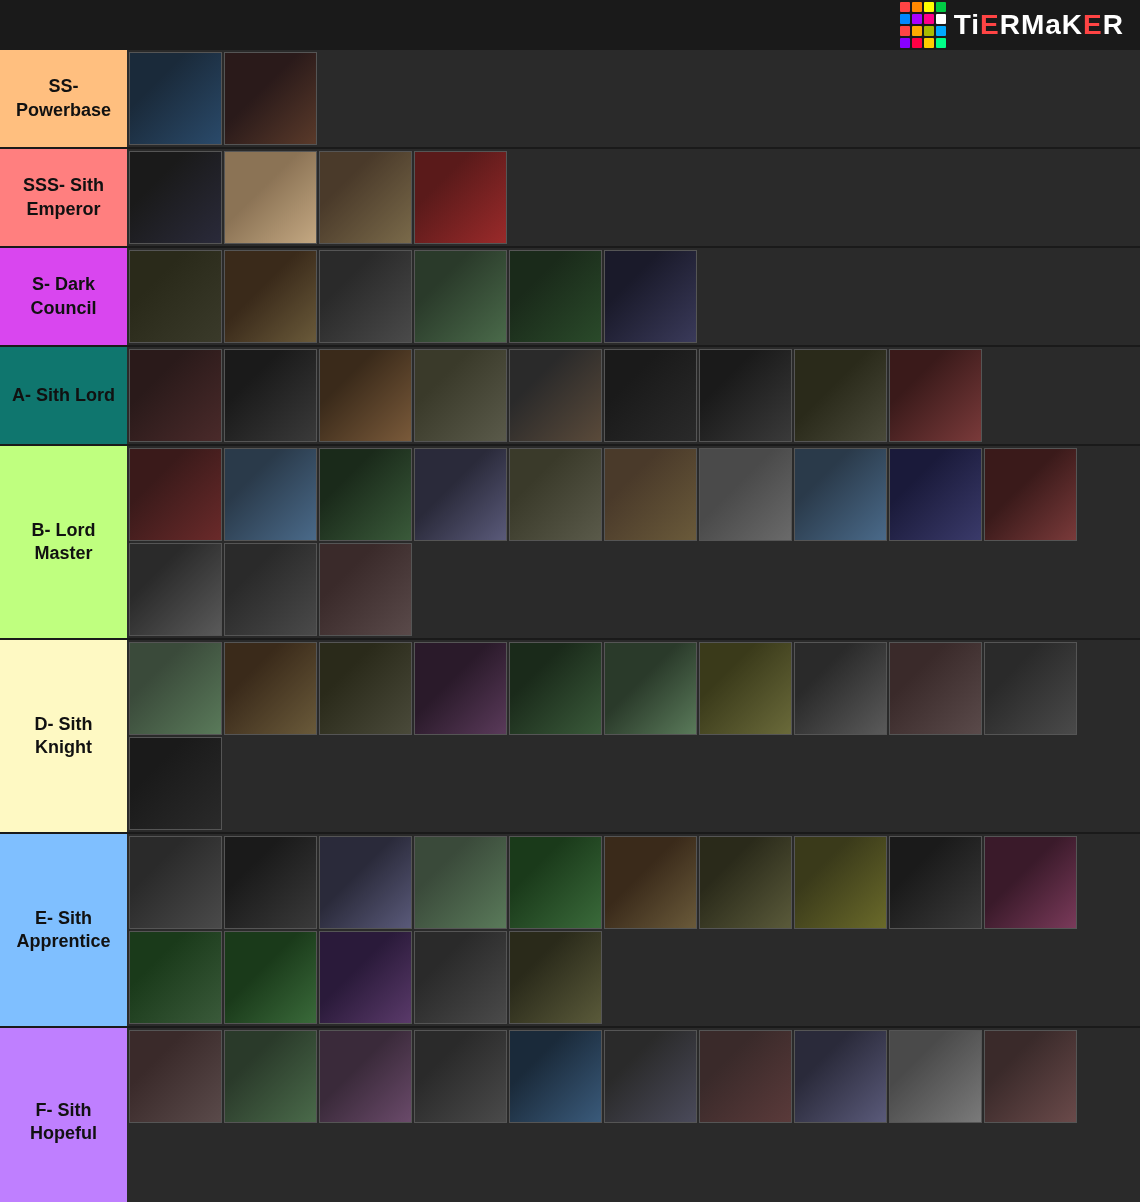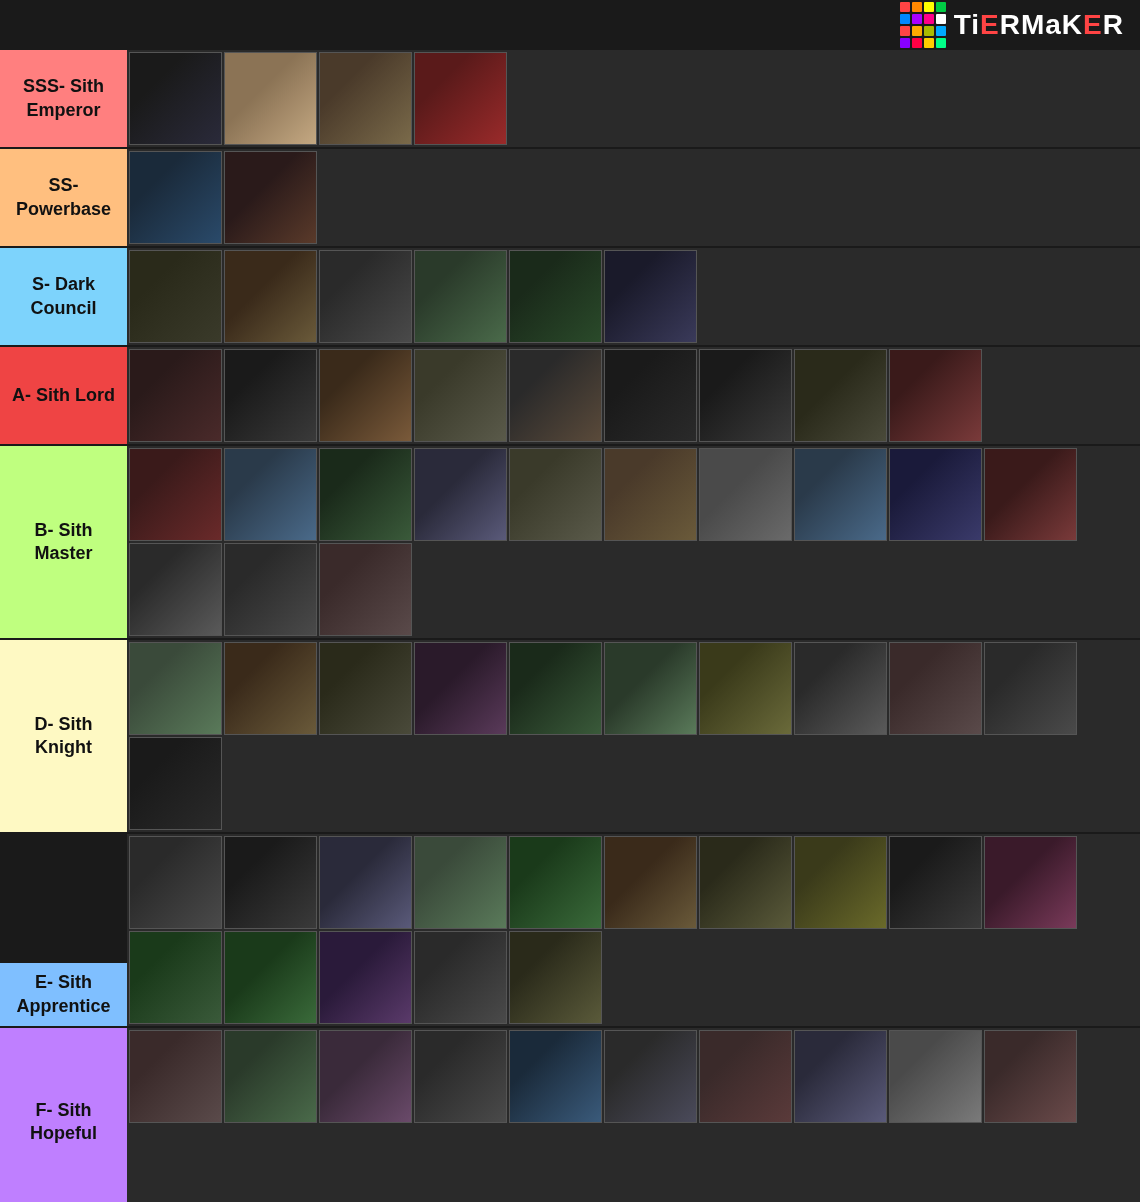--- a/index.html
+++ b/index.html
@@ -65,22 +65,22 @@
       flex-wrap: wrap;
       flex: 1;
       background: #2a2a2a;
       gap: 2px;
       padding: 2px;
       align-content: flex-start;
     }
     
     .sss { background-color: #ff7f7f; }
     .ss  { background-color: #ffbf7f; }
-    .s   { background-color: #7dd3fc; }
-    .a   { background-color: #ef4444; }
+    .s   { background-color: #d946ef; }
+    .a   { background-color: #0f766e; }
     .b   { background-color: #bfff7f; }
     .c   { background-color: #7fff7f; }
     .d   { background-color: #fef9c3; }
     .e   { background-color: #7fbfff; }
     .f   { background-color: #bf7fff; }
 
     
     .char-block {
       width: 93px;
       height: 93px;
@@ -156,34 +156,34 @@
     </div>
     <div class="logo-text">
       Ti<span>E</span>RMaK<span>E</span>R
     </div>
   </div>
 </div>
 
 <div class="tier-table">
 
   <div class="tier-row">
+    <div class="tier-label ss">SS- Powerbase</div>
+    <div class="tier-images">
+      <div class="char-block c-blue-sith"></div>
+      <div class="char-block" style="background:linear-gradient(135deg,#2a1a1a 40%,#5a3a2a 100%)"></div>
+    </div>
+  </div>
+
+  <div class="tier-row">
     <div class="tier-label sss">SSS- Sith Emperor</div>
     <div class="tier-images">
       <div class="char-block c-darth-vader"></div>
       <div class="char-block c-jar-jar"></div>
       <div class="char-block c-alien-sith" style="background:linear-gradient(135deg,#4a3a2a 30%,#7a6a4a 100%)"></div>
       <div class="char-block" style="background:linear-gradient(135deg,#5a1a1a 30%,#9a2a2a 100%)"></div>
-    </div>
-  </div>
-
-  <div class="tier-row">
-    <div class="tier-label ss">SS- Powerbase</div>
-    <div class="tier-images">
-      <div class="char-block c-blue-sith"></div>
-      <div class="char-block" style="background:linear-gradient(135deg,#2a1a1a 40%,#5a3a2a 100%)"></div>
     </div>
   </div>
 
   <div class="tier-row">
     <div class="tier-label s">S- Dark Council</div>
     <div class="tier-images">
       <div class="char-block c-anakin"></div>
       <div class="char-block" style="background:linear-gradient(135deg,#3a2a1a 40%,#6a5a3a 100%)"></div>
       <div class="char-block" style="background:linear-gradient(135deg,#2a2a2a 30%,#4a4a4a 100%)"></div>
       <div class="char-block" style="background:linear-gradient(135deg,#2a3a2a 30%,#4a6a4a 100%)"></div>
@@ -201,21 +201,21 @@
       <div class="char-block" style="background:linear-gradient(135deg,#3a3a2a 30%,#5a5a4a 100%)"></div>
       <div class="char-block c-qui-gon"></div>
       <div class="char-block" style="background:linear-gradient(135deg,#1a1a1a 30%,#2a2a2a 100%)"></div>
       <div class="char-block c-palpatine"></div>
       <div class="char-block c-hondo"></div>
       <div class="char-block" style="background:linear-gradient(135deg,#3a1a1a 30%,#7a3a3a 100%)"></div>
     </div>
   </div>
 
   <div class="tier-row" style="min-height: 190px;">
-    <div class="tier-label b">B- Sith Master</div>
+    <div class="tier-label b">B- Lord Master</div>
     <div class="tier-images">
       <div class="char-block c-maul"></div>
       <div class="char-block" style="background:linear-gradient(135deg,#2a3a4a 30%,#4a6a8a 100%)"></div>
       <div class="char-block" style="background:linear-gradient(135deg,#1a2a1a 30%,#3a5a3a 100%)"></div>
       <div class="char-block" style="background:linear-gradient(135deg,#2a2a3a 40%,#5a5a7a 100%)"></div>
       <div class="char-block" style="background:linear-gradient(135deg,#3a3a2a 30%,#5a5a4a 100%)"></div>
       <div class="char-block c-chewbacca"></div>
       <div class="char-block c-ig88"></div>
       <div class="char-block c-r2d2"></div>
       <div class="char-block c-lightsaber"></div>
@@ -237,21 +237,21 @@
       <div class="char-block" style="background:linear-gradient(135deg,#1a2a1a 30%,#3a5a3a 100%)"></div>
       <div class="char-block" style="background:linear-gradient(135deg,#2a3a2a 40%,#5a7a5a 100%)"></div>
       <div class="char-block c-yellow" style="background:linear-gradient(135deg,#3a3a1a 30%,#6a6a3a 100%)"></div>
       <div class="char-block" style="background:linear-gradient(135deg,#2a2a2a 30%,#5a5a5a 100%)"></div>
       <div class="char-block" style="background:linear-gradient(135deg,#3a2a2a 30%,#5a4a4a 100%)"></div>
       <div class="char-block" style="background:linear-gradient(135deg,#2a2a2a 30%,#4a4a4a 100%)"></div>
       <div class="char-block c-kylo"></div>
     </div>
   </div>
 
-  <div class="tier-row" style="min-height: 190px; align-items: flex-end;">
+  <div class="tier-row" style="min-height: 190px;">
     <div class="tier-label e">E- Sith Apprentice</div>
     <div class="tier-images">
       <div class="char-block" style="background:linear-gradient(135deg,#2a2a2a 30%,#4a4a4a 100%)"></div>
       <div class="char-block" style="background:linear-gradient(135deg,#1a1a1a 30%,#3a3a3a 100%)"></div>
       <div class="char-block" style="background:linear-gradient(135deg,#2a2a3a 40%,#5a5a7a 100%)"></div>
       <div class="char-block" style="background:linear-gradient(135deg,#3a4a3a 30%,#5a7a5a 100%)"></div>
       <div class="char-block c-ezra" style="background:linear-gradient(135deg,#1a3a1a 30%,#3a6a3a 100%)"></div>
       <div class="char-block" style="background:linear-gradient(135deg,#3a2a1a 40%,#6a5a3a 100%)"></div>
       <div class="char-block" style="background:linear-gradient(135deg,#2a2a1a 30%,#5a5a3a 100%)"></div>
       <div class="char-block" style="background:linear-gradient(135deg,#3a3a1a 30%,#6a6a2a 100%)"></div>

